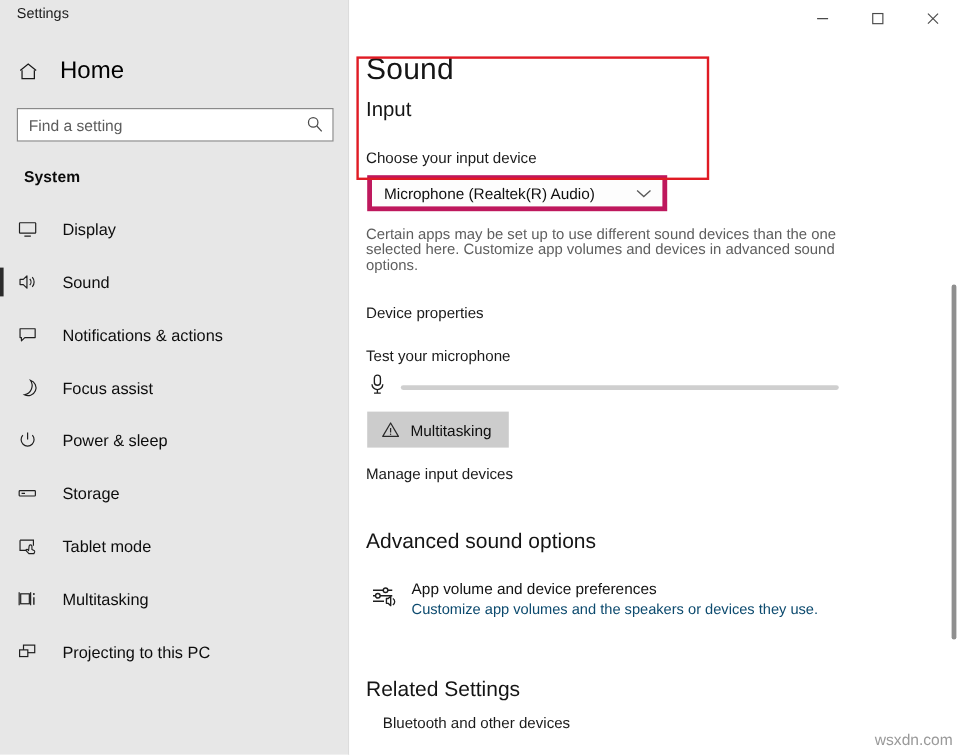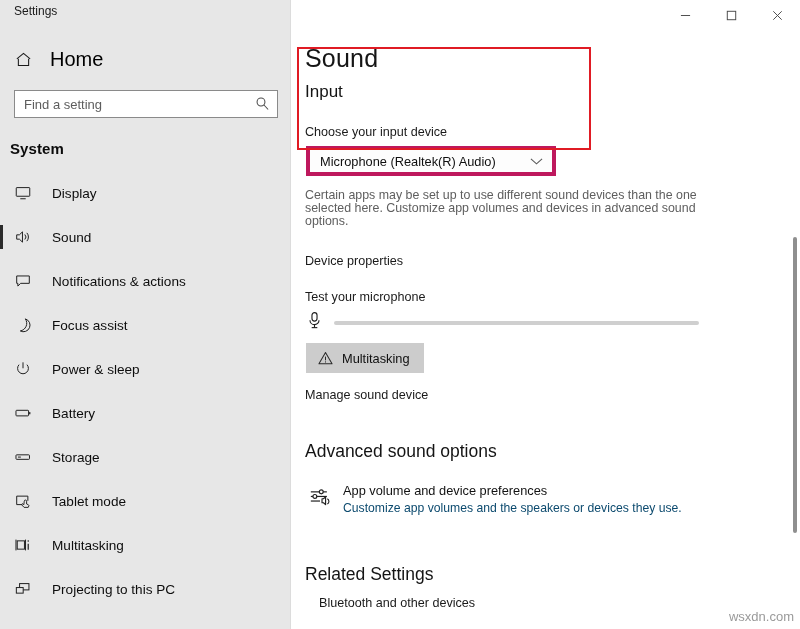--- a/index.html
+++ b/index.html
@@ -87,22 +87,22 @@
     color: #3a3a3a;
     padding: 0 26px 0 9px;
     width: 100%;
     height: 100%;
     box-sizing: border-box;
   }
   .search-wrap input::placeholder { color:#5d5d5d; opacity:1; }
   .search-ic { position:absolute; right: 7px; top: 5px; }
 
   .section-head {
-    margin: 22px 0 0 10px;
-    font-size: 15px;
+    margin: 22px 0 0 20px;
+    font-size: 13px;
     font-weight: bold;
     color: #0b0b0b;
     letter-spacing: .1px;
   }
   .nav { margin-top: 14px; }
   .nav-item {
     height: 44px;
     display: flex;
     align-items: center;
     padding-left: 14px;
@@ -306,29 +306,20 @@
       <div class="nav-item">
         <span class="ic">
           <svg width="18" height="18" viewBox="0 0 20 20">
               <path d="M5.6 5.2a6 6 0 108.8 0" fill="none" stroke="#1f1f1f" stroke-width="1.1"></path>
               <line x1="10" y1="2.6" x2="10" y2="9.2" stroke="#1f1f1f" stroke-width="1.1"></line>
             </svg>
         </span>
         <span class="lbl">Power &amp; sleep</span>
       </div>
 
-      <div class="nav-item">
-        <span class="ic">
-          <svg width="18" height="18" viewBox="0 0 20 20">
-              <rect x="2.2" y="7" width="14" height="6.2" rx="0.8" fill="none" stroke="#1f1f1f" stroke-width="1.1"></rect>
-              <rect x="16.8" y="9" width="1.4" height="2.4" fill="#1f1f1f"></rect>
-            </svg>
-        </span>
-        <span class="lbl">Battery</span>
-      </div>
 
       <div class="nav-item">
         <span class="ic">
           <svg width="18" height="18" viewBox="0 0 20 20">
               <rect x="2.2" y="7.6" width="15" height="5" rx="0.8" fill="none" stroke="#1f1f1f" stroke-width="1.1"></rect>
               <line x1="4.4" y1="10.1" x2="7.6" y2="10.1" stroke="#1f1f1f" stroke-width="1.1"></line>
             </svg>
         </span>
         <span class="lbl">Storage</span>
       </div>
@@ -412,21 +403,21 @@
         <span class="ic">
           <svg width="15" height="14" viewBox="0 0 16 15">
               <path d="M8 1.6L15 13.6H1z" fill="none" stroke="#2a2a2a" stroke-width="1.1" stroke-linejoin="round"></path>
               <line x1="8" y1="6" x2="8" y2="10" stroke="#2a2a2a" stroke-width="1.1"></line>
               <circle cx="8" cy="11.7" r="0.62" fill="#2a2a2a"></circle>
             </svg>
         </span>
         <span>Multitasking</span>
       </div>
 
-      <div class="link abs" style="left:14px; top:388px;">Manage sound device</div>
+      <div class="link abs" style="left:14px; top:388px;">Manage input devices</div>
 
       <div class="h2b abs" style="left:14px; top:441px;">Advanced sound options</div>
 
       <div class="feature abs" style="left:18px; top:483px; width:400px;">
         <span class="fic">
           <svg width="22" height="22" viewBox="0 0 24 24">
             <line x1="2" y1="6.4" x2="19.5" y2="6.4" stroke="#1f1f1f" stroke-width="1.3"></line>
             <line x1="2" y1="11.4" x2="19.5" y2="11.4" stroke="#1f1f1f" stroke-width="1.3"></line>
             <line x1="2" y1="16.4" x2="12" y2="16.4" stroke="#1f1f1f" stroke-width="1.3"></line>
             <circle cx="13.4" cy="6.4" r="2.1" fill="#ffffff" stroke="#1f1f1f" stroke-width="1.3"></circle>

